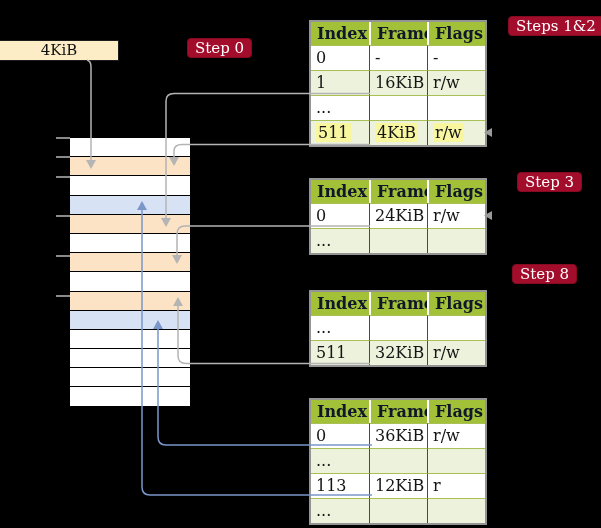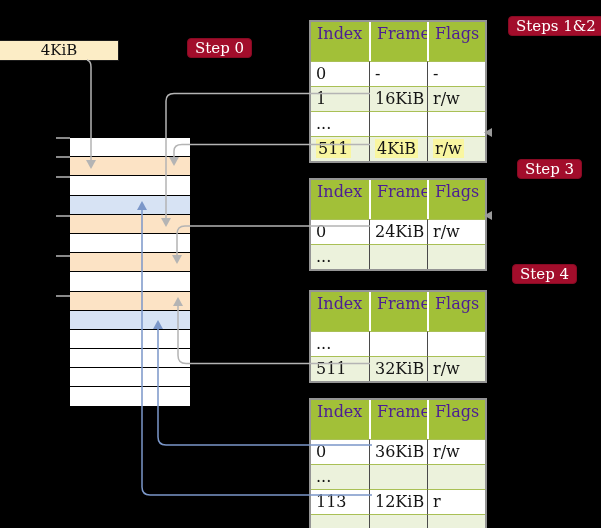--- a/index.html
+++ b/index.html
@@ -13,39 +13,39 @@
     background:#fcedc6;border:1px solid #1c1c1c;border-left:none;
     text-align:center;font-size:15px;line-height:19px;color:#111;
   }
   
   .badge{
     position:absolute;background:#a20d2b;border:1px solid #870a23;border-radius:4px;
     color:#fff;font-size:15px;line-height:18px;padding:0 7px;white-space:nowrap;
   }
   .badge.step0 {left:187px;top:38px;}
   .badge.steps12{left:508px;top:16px;}
-  .badge.step3 {left:517px;top:159px;}
+  .badge.step3 {left:517px;top:172px;}
   .badge.step4 {left:512px;top:264px;}
   
   .memcol{position:absolute;left:70px;top:138px;width:120px;}
   .mrow{height:18.2px;border-bottom:1.5px solid #000;}
   .mrow.white {background:#ffffff;}
   .mrow.orange{background:#fce3c5;}
   .mrow.blue  {background:#d7e3f4;}
   .tick{position:absolute;left:56px;width:14px;height:2px;background:#8a8a8a;}
   
   .ptable{
     position:absolute;left:309px;width:178px;background:#fff;
     border:2px solid #949494;display:grid;grid-template-columns:58px 58px 58px;
     box-sizing:border-box;
   }
   .t1{top:20px;} .t2{top:178px;} .t3{top:290px;} .t4{top:398px;}
   .trow{display:contents;}
   .ptable .h{
-    height:39px;background:#a2c038;color:#4c1d95;font-weight:normal;font-size:16px;
+    height:23px;background:#a2c038;color:#0f172a;font-weight:bold;font-size:16px;
     line-height:23px;padding-left:6px;box-sizing:border-box;border-left:2px solid #fff;
     overflow:hidden;
   }
   .ptable .trow .h:first-child{border-left:none;}
   .ptable .c{
     height:25px;font-size:16px;line-height:24px;padding-left:5px;box-sizing:border-box;
     border-top:1px solid #a9c055;border-left:1px solid #4a4a4a;color:#141414;
     overflow:hidden;white-space:nowrap;
   }
   .ptable .trow .c:first-child{border-left:none;}
@@ -59,21 +59,21 @@
 
 <div id="canvas">
 
   <div class="framebox">
     <span>4KiB</span>
   </div>
 
   <div class="badge step0">Step 0</div>
   <div class="badge steps12">Steps 1&amp;2</div>
   <div class="badge step3">Step 3</div>
-  <div class="badge step4">Step 4</div>
+  <div class="badge step4">Step 8</div>
 
   <div class="memcol">
     <div class="mrow white"></div>
     <div class="mrow orange"></div>
     <div class="mrow white"></div>
     <div class="mrow blue"></div>
     <div class="mrow orange"></div>
     <div class="mrow white"></div>
     <div class="mrow orange"></div>
     <div class="mrow white"></div>

